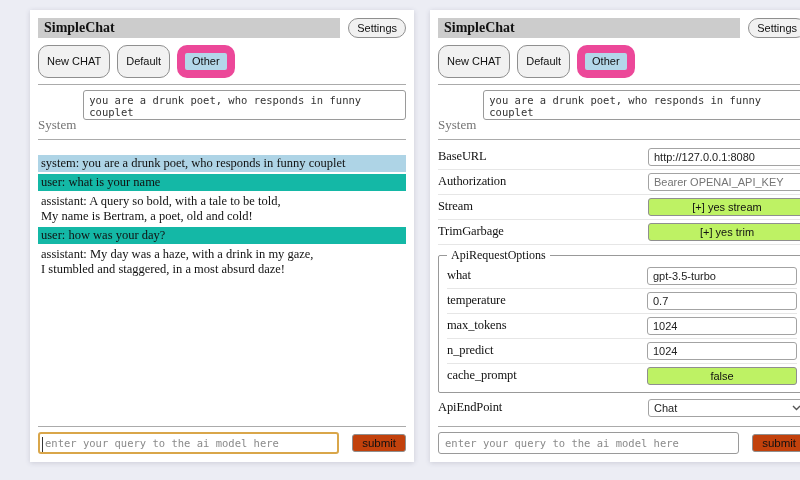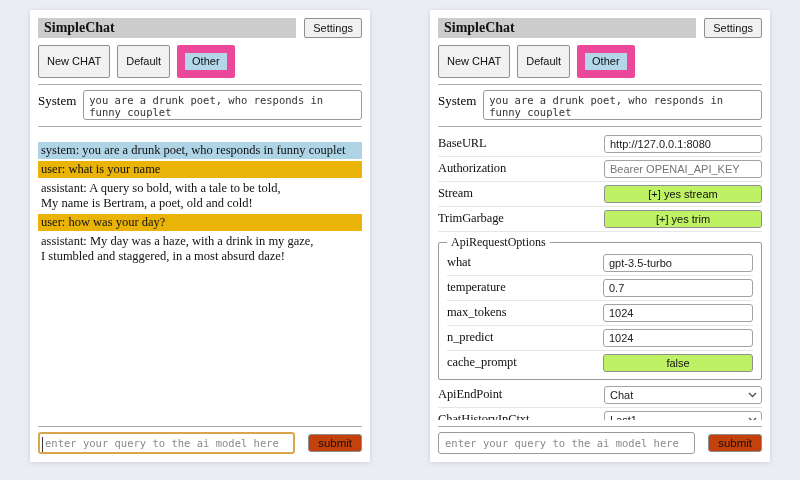--- a/index.html
+++ b/index.html
@@ -6,21 +6,21 @@
   html, body { width: 800px; height: 480px; }
   body {
     background: #ecedf4;
     font-family: "Liberation Serif", serif;
     position: relative;
     overflow: hidden;
   }
   .panel {
     position: absolute;
     top: 10px;
-    width: 340px;
+    width: 384px;
     height: 452px;
     background: #ffffff;
     box-shadow: 0 1px 5px rgba(60,60,90,0.18);
     padding: 8px;
     display: flex;
     flex-direction: column;
     overflow: hidden;
   }
   #left-panel  { left: 30px; }
   #right-panel { left: 430px; }
@@ -34,42 +34,42 @@
     font-size: 14px;
     padding: 2px 6px;
     color: #111;
   }
   .btn {
     font-family: "Liberation Sans", sans-serif;
     font-size: 11px;
     color: #111;
     background: #f1f1f1;
     border: 1px solid #8f8f8f;
-    border-radius: 2px;
+    border-radius: 10px;
     padding: 2px 8px;
     line-height: 1.3;
     cursor: pointer;
     white-space: nowrap;
   }
   .toolbar { display: flex; gap: 7px; margin-top: 7px; flex: 0 0 auto; }
   .btn.selected {
     background: #b3d7e9;
     border: 8px solid #ec4899;
     padding: 1px 7px;
   }
   hr.rule {
     border: none;
     border-top: 1px solid #ababab;
     margin: 6px 0 5px 0;
     flex: 0 0 auto;
   }
 
   
   .system-row { display: flex; gap: 7px; align-items: flex-start; flex: 0 0 auto; }
-  .field-label { font-size: 13px; color: #000000; padding-top: 3px; white-space: nowrap; }
+  .field-label { font-size: 13px; color: #737373; padding-top: 3px; white-space: nowrap; margin-top: 24px; }
   .system-input {
     flex: 1;
     height: 30px;
     font-family: "DejaVu Sans Mono", "Liberation Mono", monospace;
     font-size: 10.5px;
     padding: 3px 5px;
     border: 1px solid #9a9a9a;
     border-radius: 3px;
     resize: none;
     color: #333;
@@ -81,21 +81,21 @@
   .chat-log { flex: 1 1 auto; overflow: hidden; margin-top: 10px; }
   .msg {
     font-size: 12.5px;
     line-height: 1.2;
     padding: 1px 3px;
     margin-bottom: 2px;
     color: #111;
     white-space: pre-line;
   }
   .msg.system    { background: #aed4e6; }
-  .msg.user      { background: #eab308; }
+  .msg.user      { background: #14b8a6; }
   .msg.assistant { background: transparent; }
 
   
   .settings-list { flex: 1 1 auto; overflow: hidden; font-size: 12.5px; }
   .setting-row {
     display: flex;
     align-items: center;
     justify-content: space-between;
     padding: 3px 0;
     border-bottom: 1px solid #e6e6e6;

